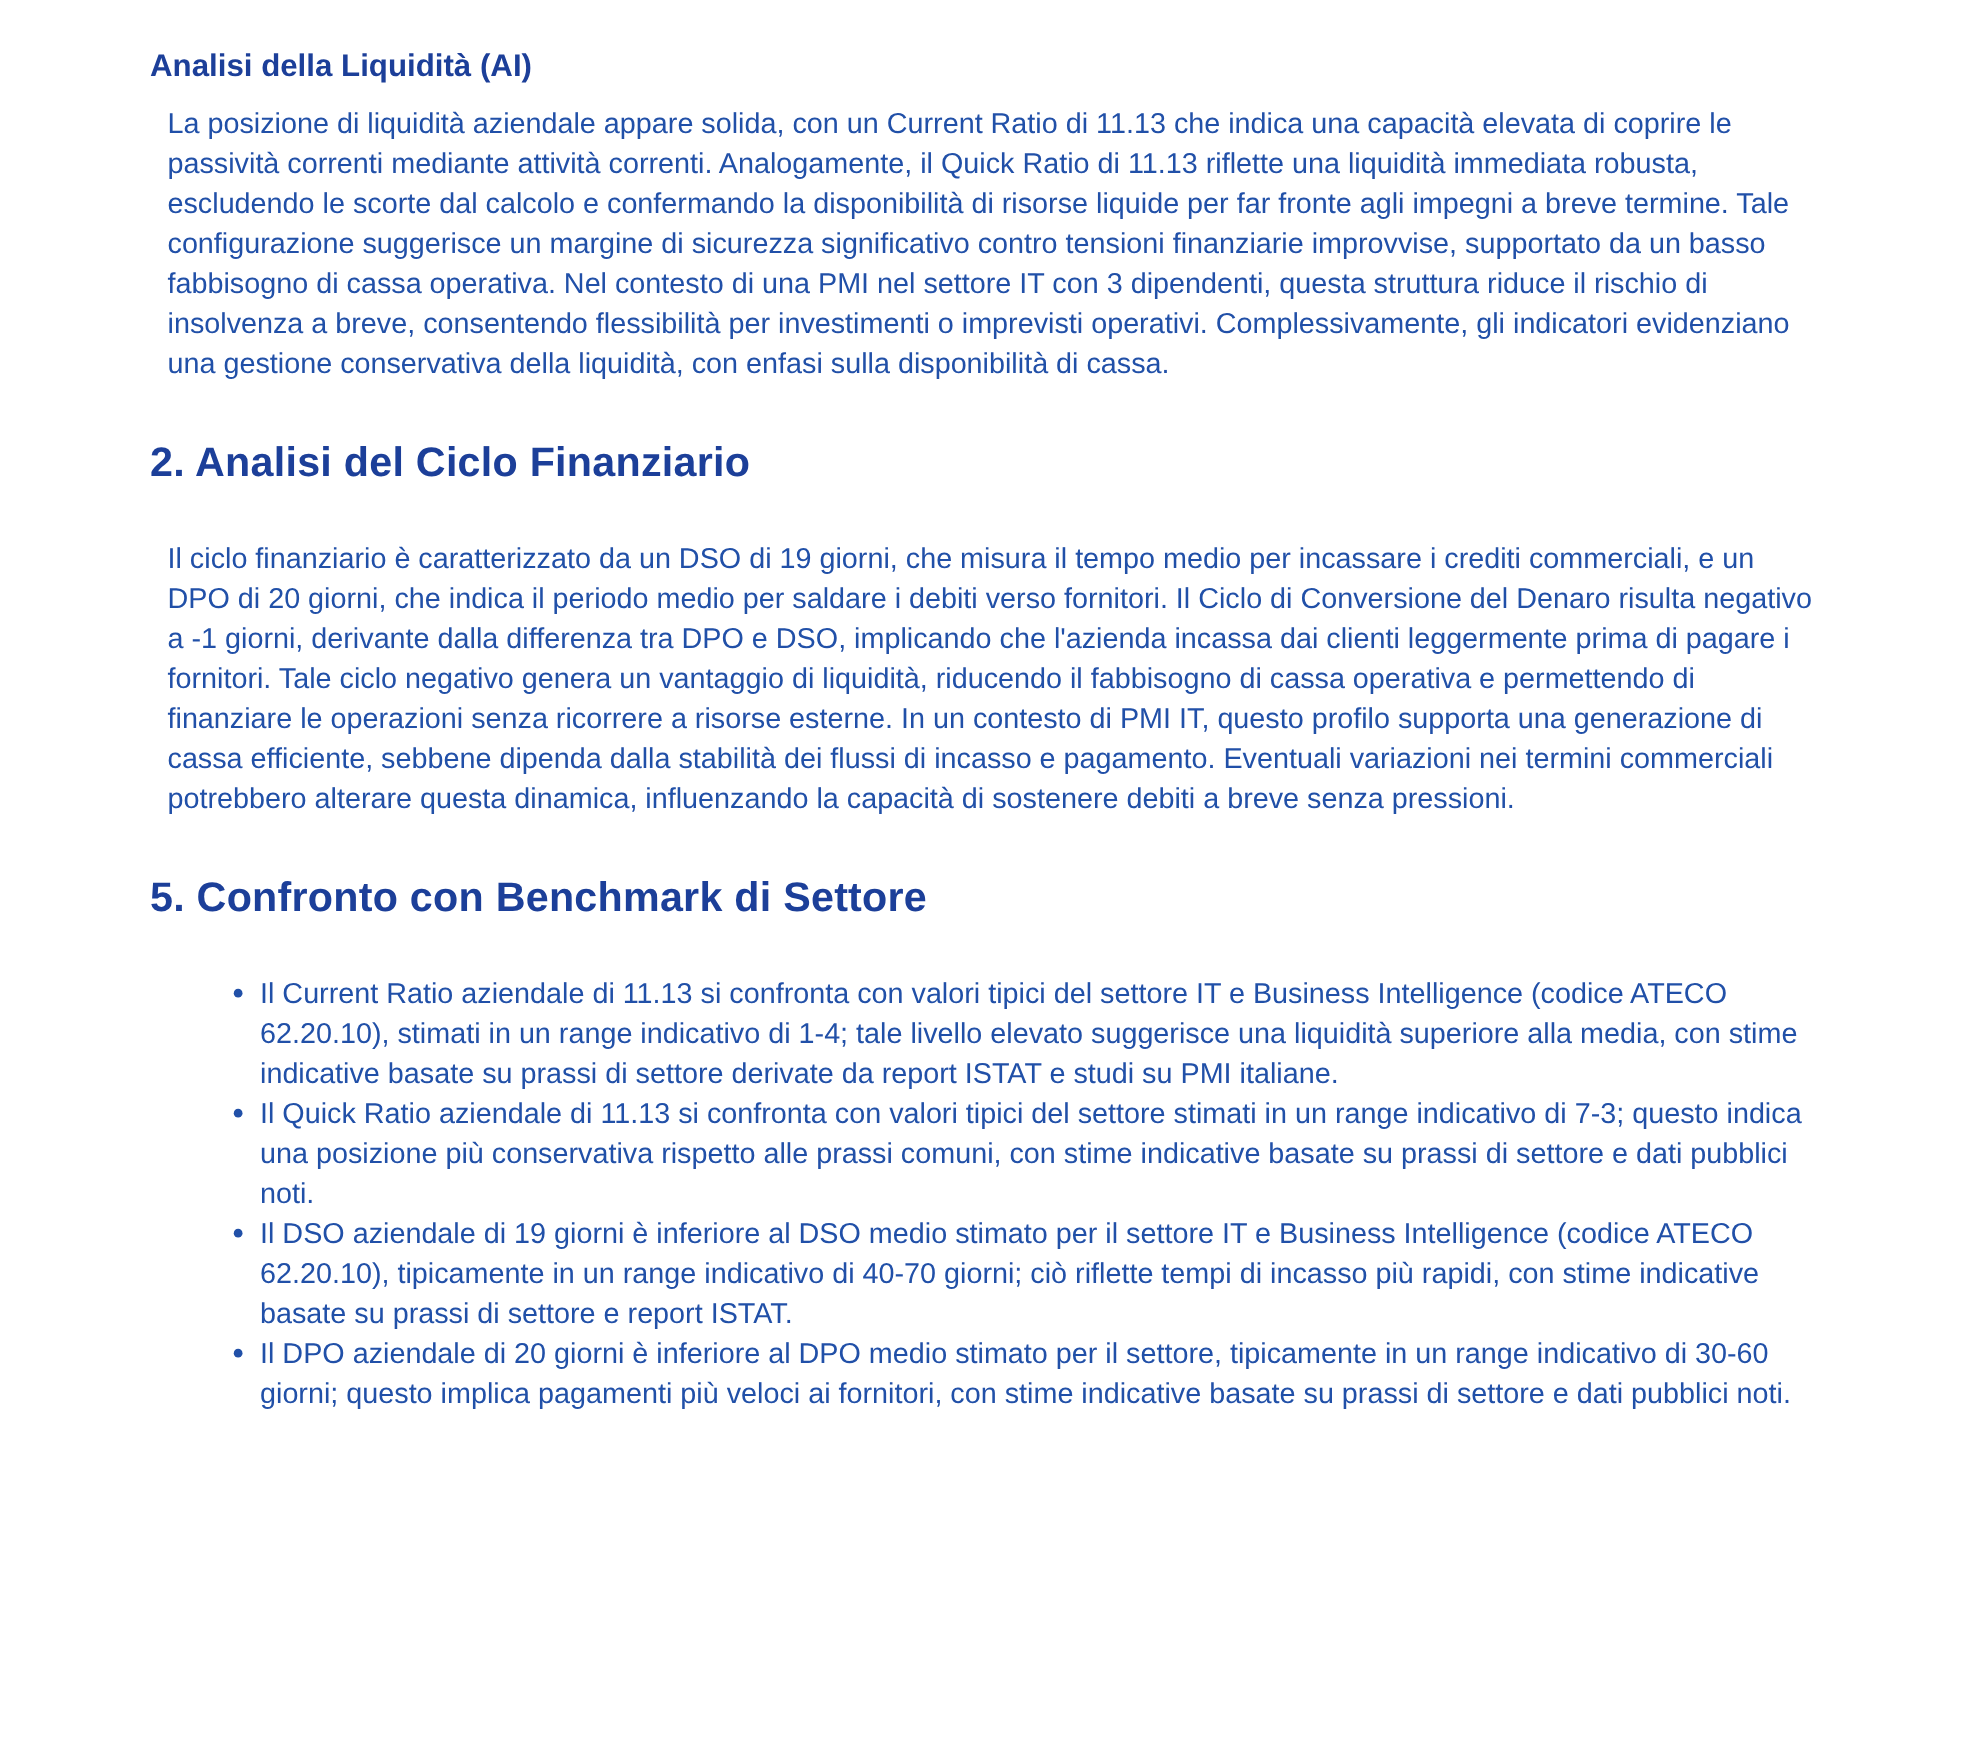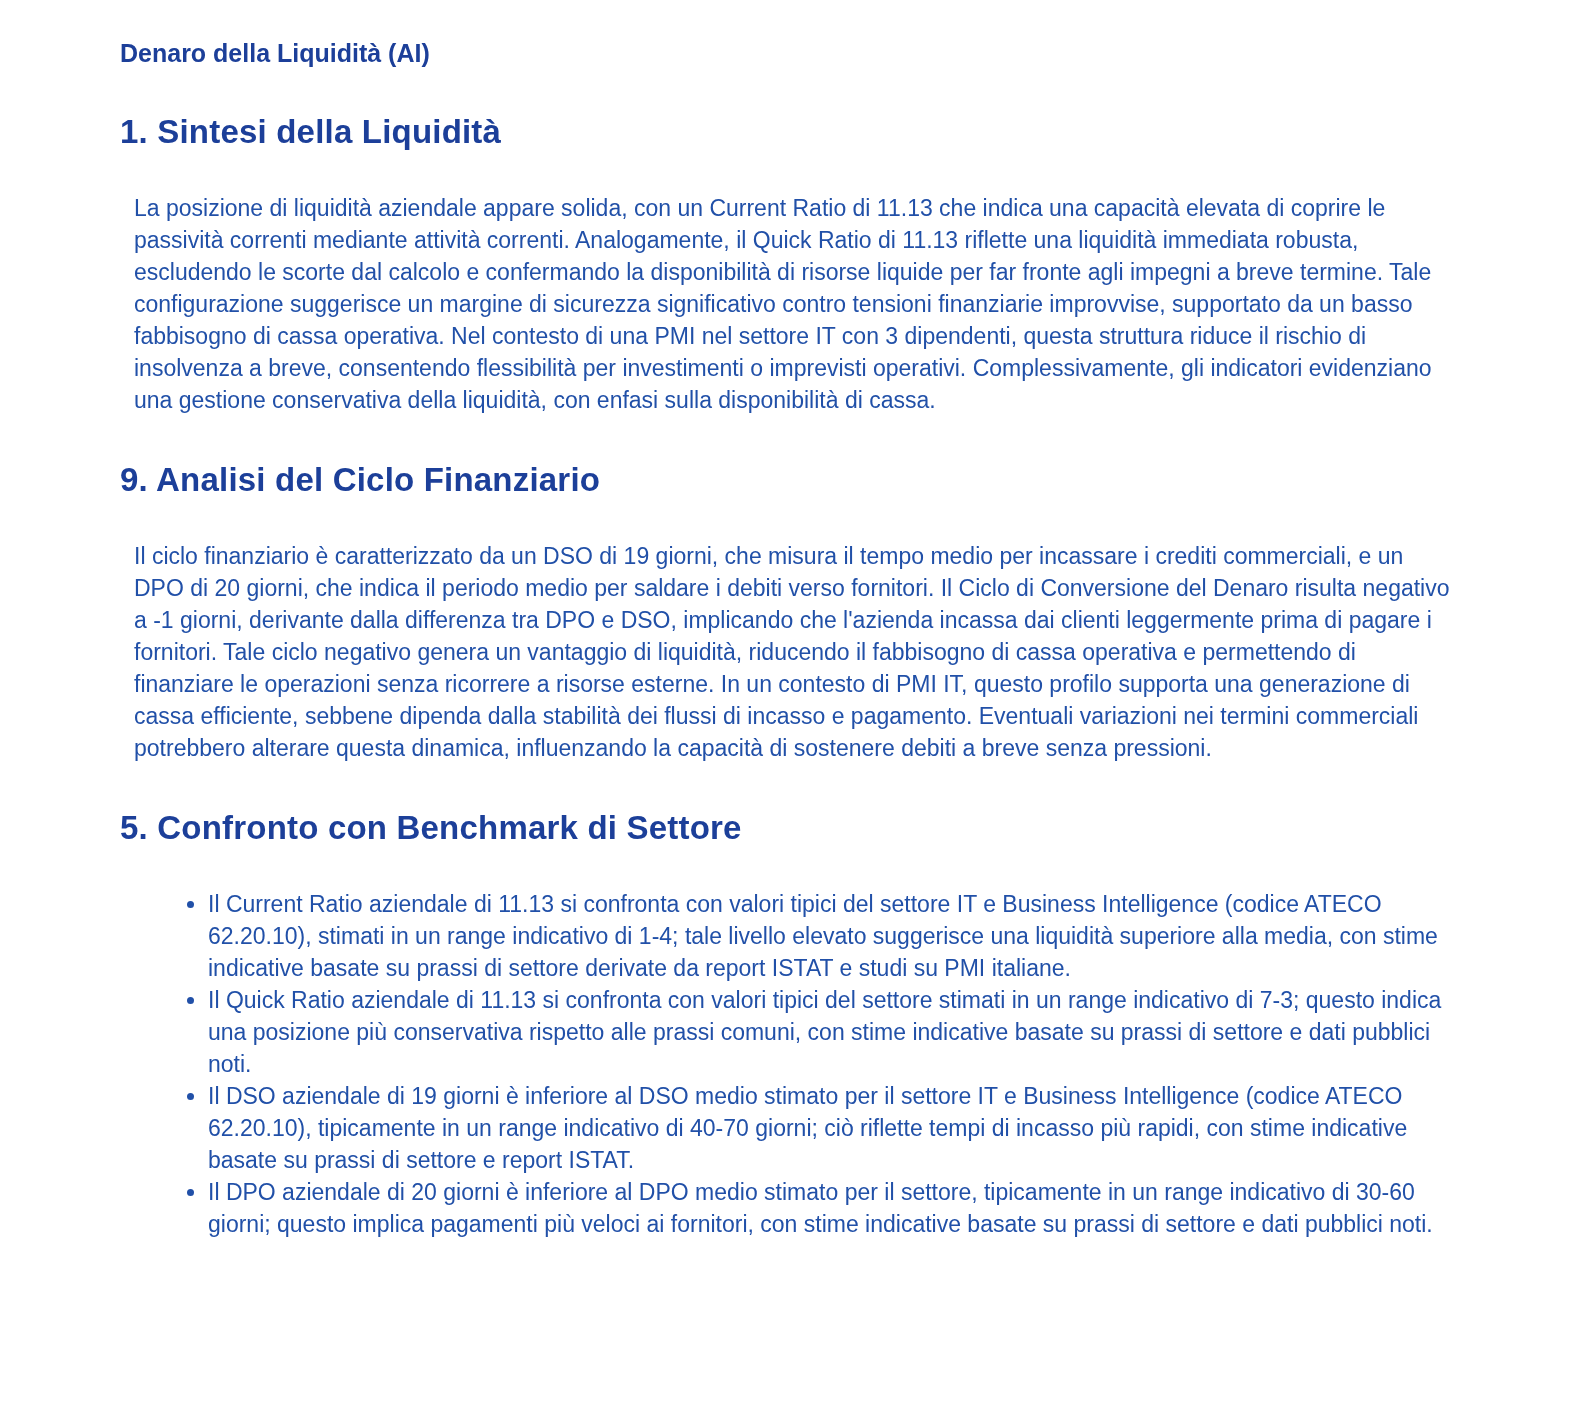--- a/index.html
+++ b/index.html
@@ -57,27 +57,26 @@
   ul.bullet-list li::marker {
     color: var(--body-color);
     font-size: 23px;
   }
 </style>
 </head>
 <body style="background: rgb(255, 255, 255);">
 
 <div class="doc">
 
-  <p class="doc-title">Denaro della Liquidità (AI)</p>
+  <p class="doc-title">Analisi della Liquidità (AI)</p>
 
-  <h1 class="section-heading">1. Sintesi della Liquidità</h1>
 
   <p class="body-paragraph">La posizione di liquidità aziendale appare solida, con un Current Ratio di 11.13 che indica una capacità elevata di coprire le passività correnti mediante attività correnti. Analogamente, il Quick Ratio di 11.13 riflette una liquidità immediata robusta, escludendo le scorte dal calcolo e confermando la disponibilità di risorse liquide per far fronte agli impegni a breve termine. Tale configurazione suggerisce un margine di sicurezza significativo contro tensioni finanziarie improvvise, supportato da un basso fabbisogno di cassa operativa. Nel contesto di una PMI nel settore IT con 3 dipendenti, questa struttura riduce il rischio di insolvenza a breve, consentendo flessibilità per investimenti o imprevisti operativi. Complessivamente, gli indicatori evidenziano una gestione conservativa della liquidità, con enfasi sulla disponibilità di cassa.</p>
 
-  <h1 class="section-heading">9. Analisi del Ciclo Finanziario</h1>
+  <h1 class="section-heading">2. Analisi del Ciclo Finanziario</h1>
 
   <p class="body-paragraph">Il ciclo finanziario è caratterizzato da un DSO di 19 giorni, che misura il tempo medio per incassare i crediti commerciali, e un DPO di 20 giorni, che indica il periodo medio per saldare i debiti verso fornitori. Il Ciclo di Conversione del Denaro risulta negativo a -1 giorni, derivante dalla differenza tra DPO e DSO, implicando che l'azienda incassa dai clienti leggermente prima di pagare i fornitori. Tale ciclo negativo genera un vantaggio di liquidità, riducendo il fabbisogno di cassa operativa e permettendo di finanziare le operazioni senza ricorrere a risorse esterne. In un contesto di PMI IT, questo profilo supporta una generazione di cassa efficiente, sebbene dipenda dalla stabilità dei flussi di incasso e pagamento. Eventuali variazioni nei termini commerciali potrebbero alterare questa dinamica, influenzando la capacità di sostenere debiti a breve senza pressioni.</p>
 
   <h1 class="section-heading">5. Confronto con Benchmark di Settore</h1>
 
   <ul class="bullet-list">
     <li>Il Current Ratio aziendale di 11.13 si confronta con valori tipici del settore IT e Business Intelligence (codice ATECO 62.20.10), stimati in un range indicativo di 1-4; tale livello elevato suggerisce una liquidità superiore alla media, con stime indicative basate su prassi di settore derivate da report ISTAT e studi su PMI italiane.</li>
     <li>Il Quick Ratio aziendale di 11.13 si confronta con valori tipici del settore stimati in un range indicativo di 7-3; questo indica una posizione più conservativa rispetto alle prassi comuni, con stime indicative basate su prassi di settore e dati pubblici noti.</li>
     <li>Il DSO aziendale di 19 giorni è inferiore al DSO medio stimato per il settore IT e Business Intelligence (codice ATECO 62.20.10), tipicamente in un range indicativo di 40-70 giorni; ciò riflette tempi di incasso più rapidi, con stime indicative basate su prassi di settore e report ISTAT.</li>
     <li>Il DPO aziendale di 20 giorni è inferiore al DPO medio stimato per il settore, tipicamente in un range indicativo di 30-60 giorni; questo implica pagamenti più veloci ai fornitori, con stime indicative basate su prassi di settore e dati pubblici noti.</li>

